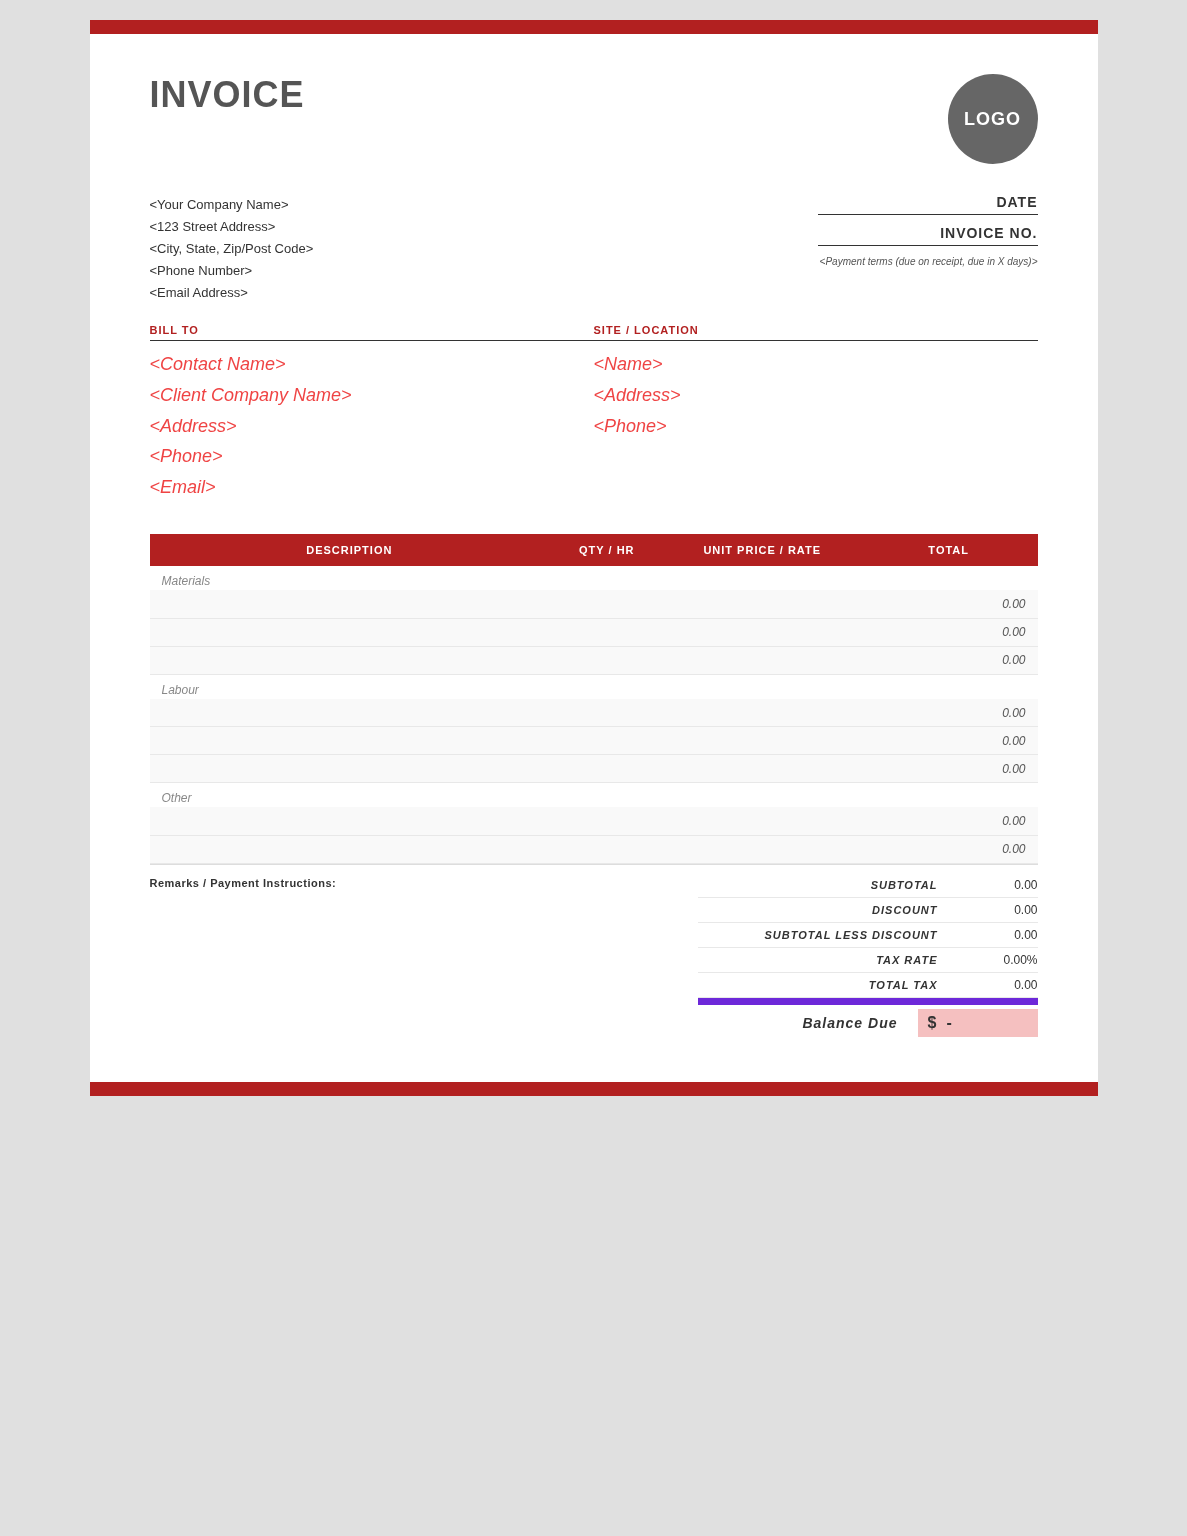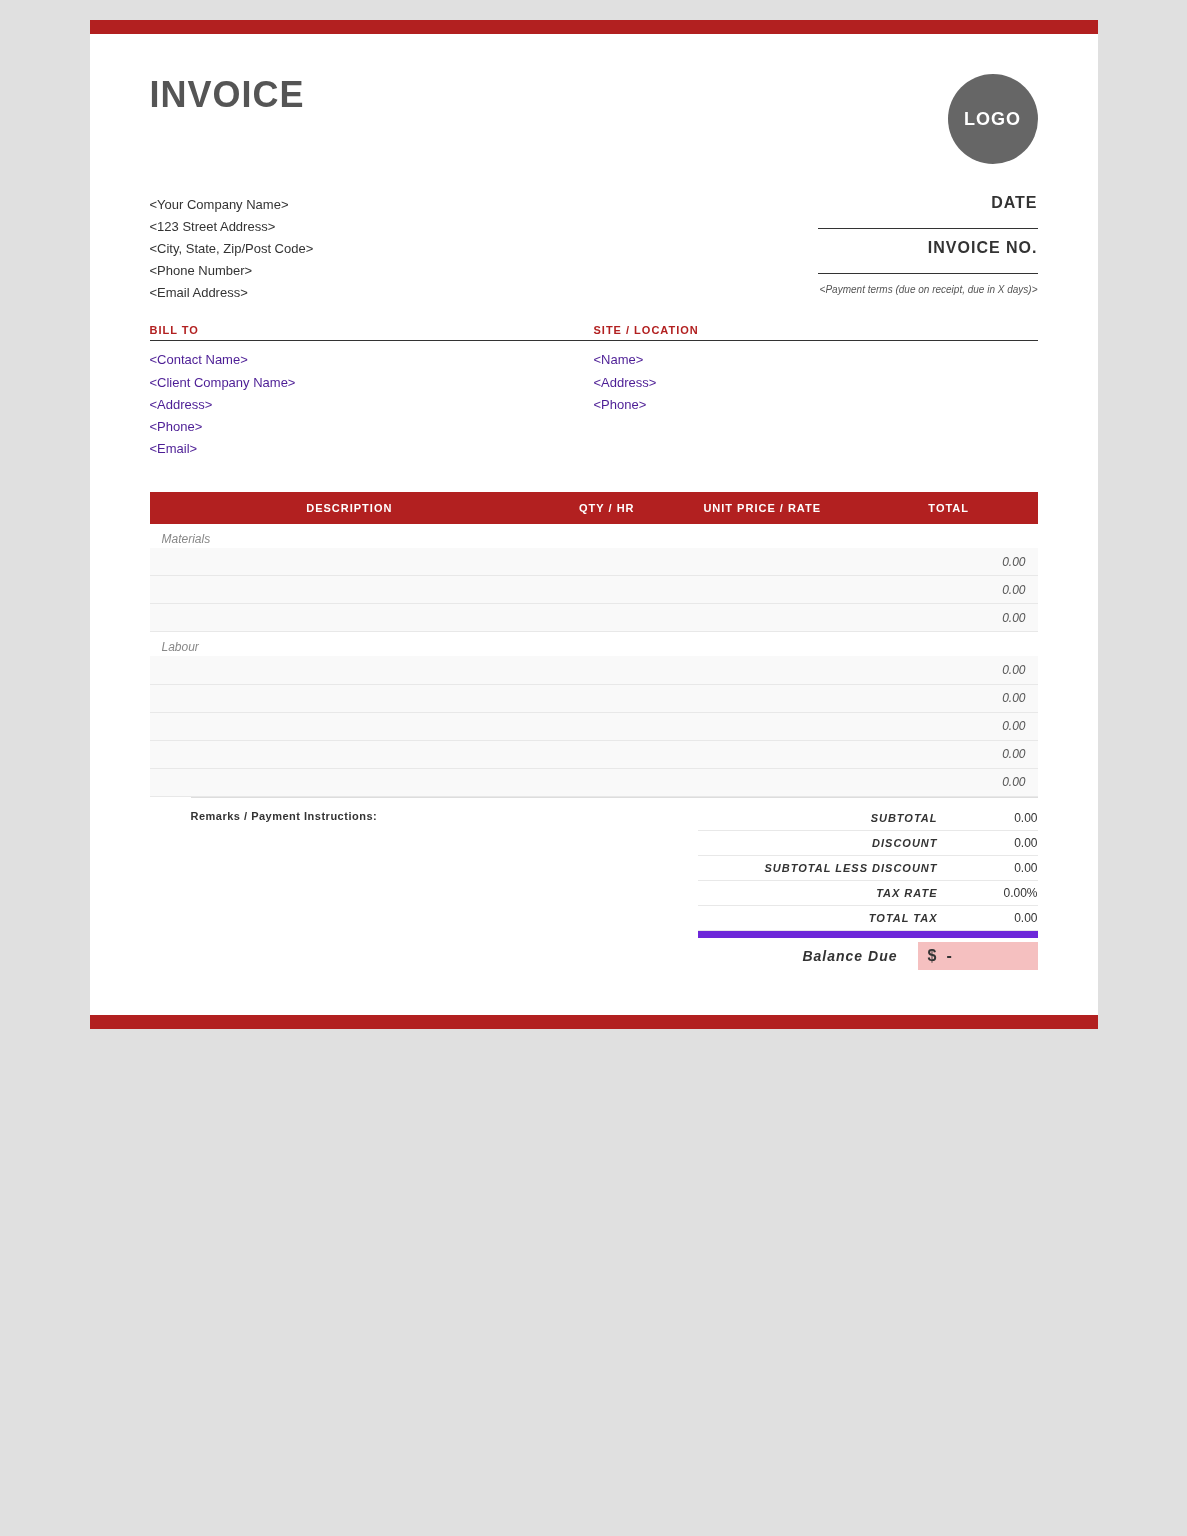--- a/index.html
+++ b/index.html
@@ -69,26 +69,26 @@
       line-height: 1.7;
     }
     .date-invoice {
       text-align: right;
       min-width: 220px;
     }
     .date-invoice .field-row {
       margin-bottom: 10px;
     }
     .date-invoice .field-label {
-      font-size: 16px;
+      font-size: 14px;
       font-weight: bold;
       color: #333;
       letter-spacing: 1px;
       border-bottom: 1.5px solid #333;
-      padding-bottom: 16px;
+      padding-bottom: 4px;
       display: block;
       text-align: right;
       min-width: 200px;
     }
     .payment-terms {
       font-size: 10px;
       color: #555;
       text-align: right;
       margin-top: 8px;
       font-style: italic;
@@ -106,23 +106,24 @@
       font-size: 11px;
       font-weight: bold;
       color: #b22020;
       letter-spacing: 1px;
       border-bottom: 1.5px solid #333;
       padding-bottom: 4px;
       margin-bottom: 8px;
     }
     .bill-to .contact-info p,
     .site-location .contact-info p {
-      font-size: 13px;
-      color: #4c1d95;
+      font-size: 18px;
+      color: #ef4444;
       line-height: 1.7;
+      font-style: italic;
     }
     
     .invoice-table {
       width: 100%;
       border-collapse: collapse;
       margin-bottom: 0;
       margin-top: 32px;
     }
     .invoice-table thead tr {
       background: #b22020;
@@ -167,21 +168,20 @@
     .col-total { width: 20%; text-align: right; }
 
     
     .bottom-section {
       display: flex;
       justify-content: space-between;
       align-items: flex-start;
       margin-top: 0;
       border-top: 1px solid #ddd;
       padding-top: 8px;
-      margin-left: 41px;
     }
     .remarks {
       flex: 1;
       font-size: 11px;
       font-weight: bold;
       color: #333;
       letter-spacing: 0.5px;
       padding-top: 4px;
     }
     .totals-table {
@@ -338,20 +338,23 @@
           <td class="col-unit"></td>
           <td class="col-total total-cell">0.00</td>
         </tr>
         <tr class="data-row">
           <td class="col-desc"></td>
           <td class="col-qty"></td>
           <td class="col-unit"></td>
           <td class="col-total total-cell">0.00</td>
         </tr>
 
+        <tr class="category-row">
+          <td colspan="4">Other</td>
+        </tr>
         <tr class="data-row">
           <td class="col-desc"></td>
           <td class="col-qty"></td>
           <td class="col-unit"></td>
           <td class="col-total total-cell">0.00</td>
         </tr>
         <tr class="data-row">
           <td class="col-desc"></td>
           <td class="col-qty"></td>
           <td class="col-unit"></td>

